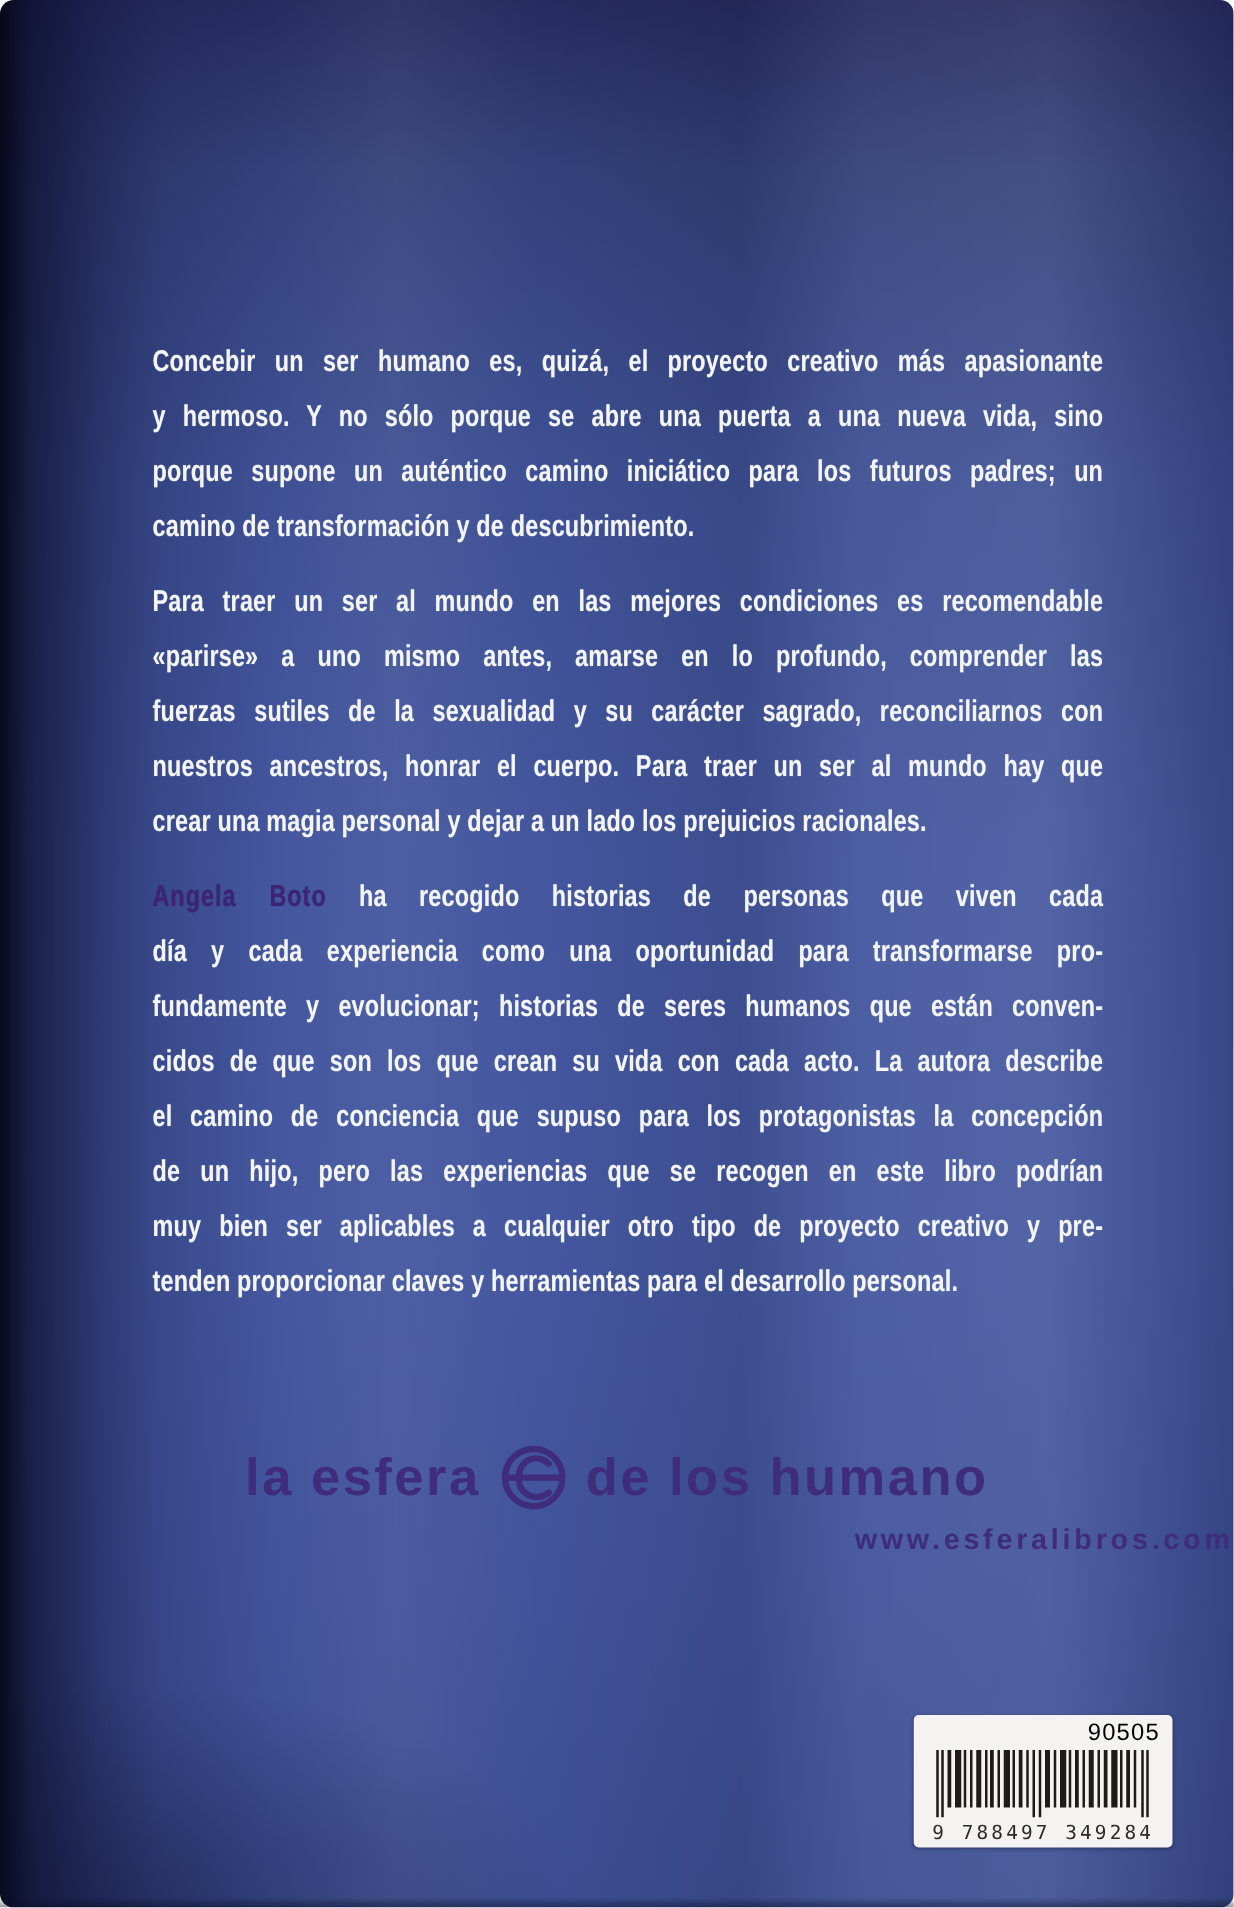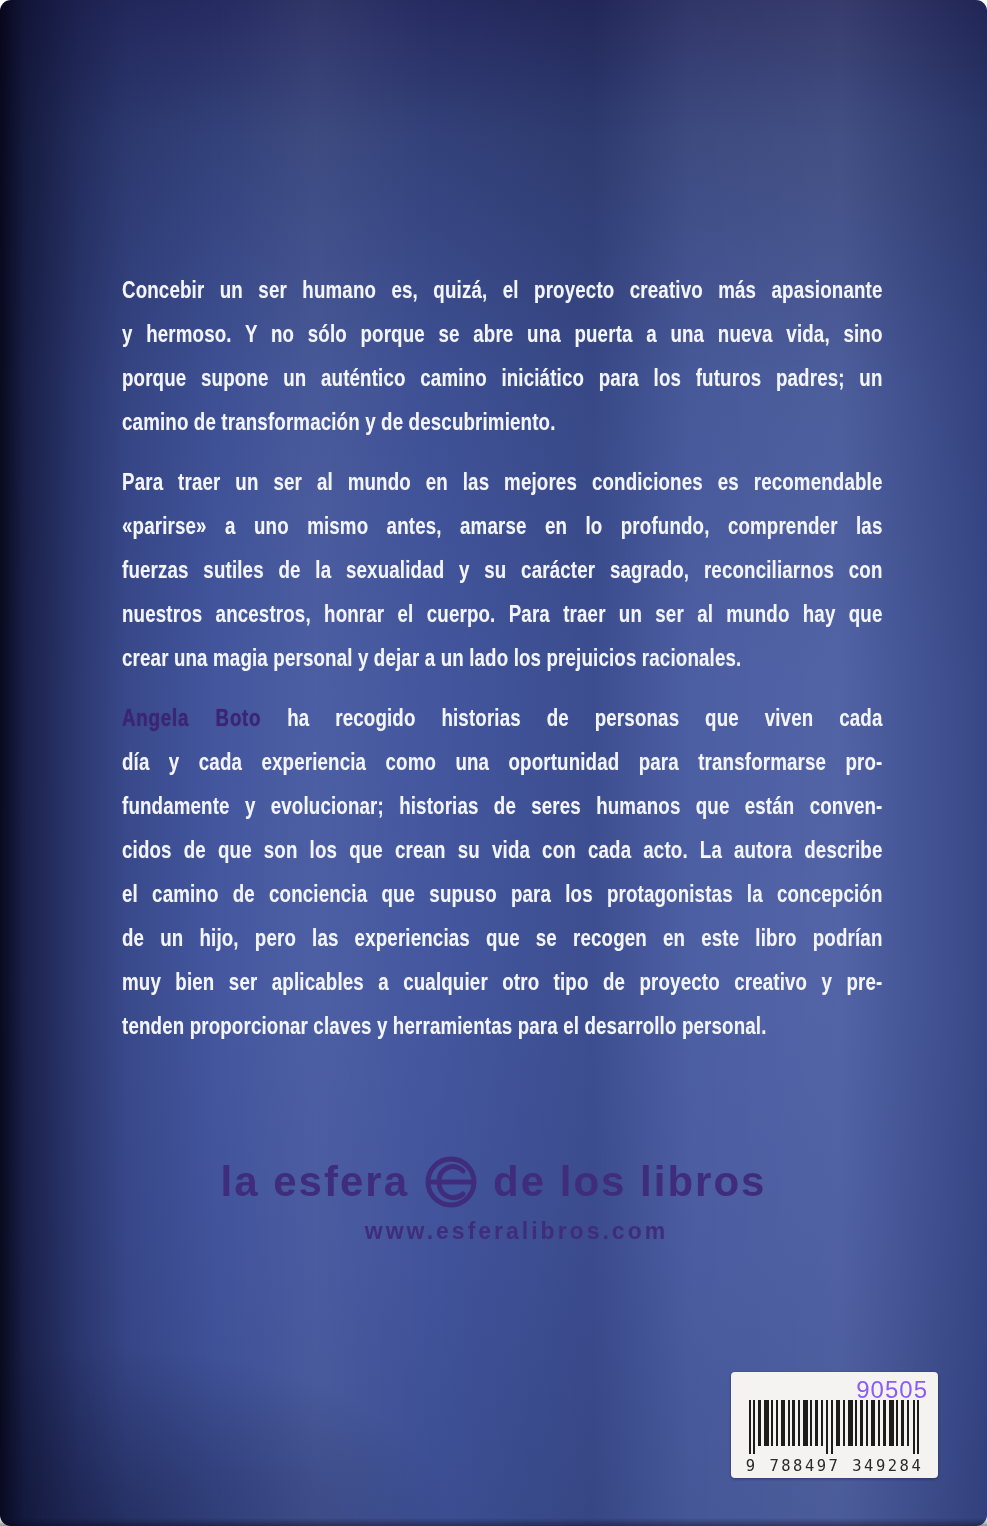--- a/index.html
+++ b/index.html
@@ -35,40 +35,40 @@
   }
   .para{margin:0 0 16px 0;}
   .line{line-height:44px;white-space:normal;}
   .jl{text-align:justify;text-align-last:justify;}
   .author{
     color:#3d2472;
     text-shadow:0 0 1px rgba(40,20,90,.5);
     letter-spacing:1px;
   }
   .publisher{
-    position:absolute;top:1152px;left:0;width:987px;text-align:center;
+    position:absolute;top:1152px;left:0;width:987px;text-align:right;
     color:#3f2d7c;
   }
   .logo-row{
     display:flex;align-items:center;justify-content:center;gap:14px;
     font-size:42px;font-weight:bold;letter-spacing:2px;
   }
   .logo-word{line-height:60px;}
   .sphere{width:56px;height:56px;display:block;}
   .website{
     margin-top:6px;font-size:23px;font-weight:bold;letter-spacing:3px;padding-left:46px;
   }
   .barcode-label{
     position:absolute;left:731px;top:1372px;width:207px;height:106px;
     background:#f4f3f1;border-radius:4px;
     box-shadow:0 1px 3px rgba(10,12,40,.4);
   }
   .barcode-top{
     position:absolute;top:4px;right:10px;
-    font-size:24px;color:#8b5cf6;letter-spacing:1px;
+    font-size:19px;color:#000000;letter-spacing:1px;
     font-family:"Liberation Sans",sans-serif;
   }
   .barcode-svg{position:absolute;left:14px;top:28px;}
   .barcode-isbn{
     position:absolute;left:0;right:0;bottom:3px;text-align:center;
     font-size:15.5px;color:#2b2b2b;letter-spacing:2.5px;
     font-family:"DejaVu Sans Mono",monospace;
   }
 </style>
 </head>
@@ -112,21 +112,21 @@
   </div>
 
   <div class="publisher">
     <div class="logo-row">
       <span class="logo-word">la esfera</span>
       <svg class="sphere" viewBox="0 0 56 56">
         <circle cx="28" cy="28" r="23" fill="none" stroke="#3f2d7c" stroke-width="5"></circle>
         <path d="M5 28 H51" stroke="#3f2d7c" stroke-width="5" fill="none"></path>
         <path d="M40 17 C30 8 16 14 16 28 C16 42 30 48 40 40" stroke="#3f2d7c" stroke-width="5" fill="none" stroke-linecap="round"></path>
       </svg>
-      <span class="logo-word">de los libros</span>
+      <span class="logo-word">de los humano</span>
     </div>
     <div class="website">www.esferalibros.com</div>
   </div>
 
   <div class="barcode-label">
     <div class="barcode-top">90505</div>
     <svg class="barcode-svg" width="180" height="54" viewBox="0 0 180 54">
       <g fill="#1c1c1c">
         <rect x="4" y="0" width="2" height="54"></rect>
         <rect x="8" y="0" width="2" height="54"></rect>

